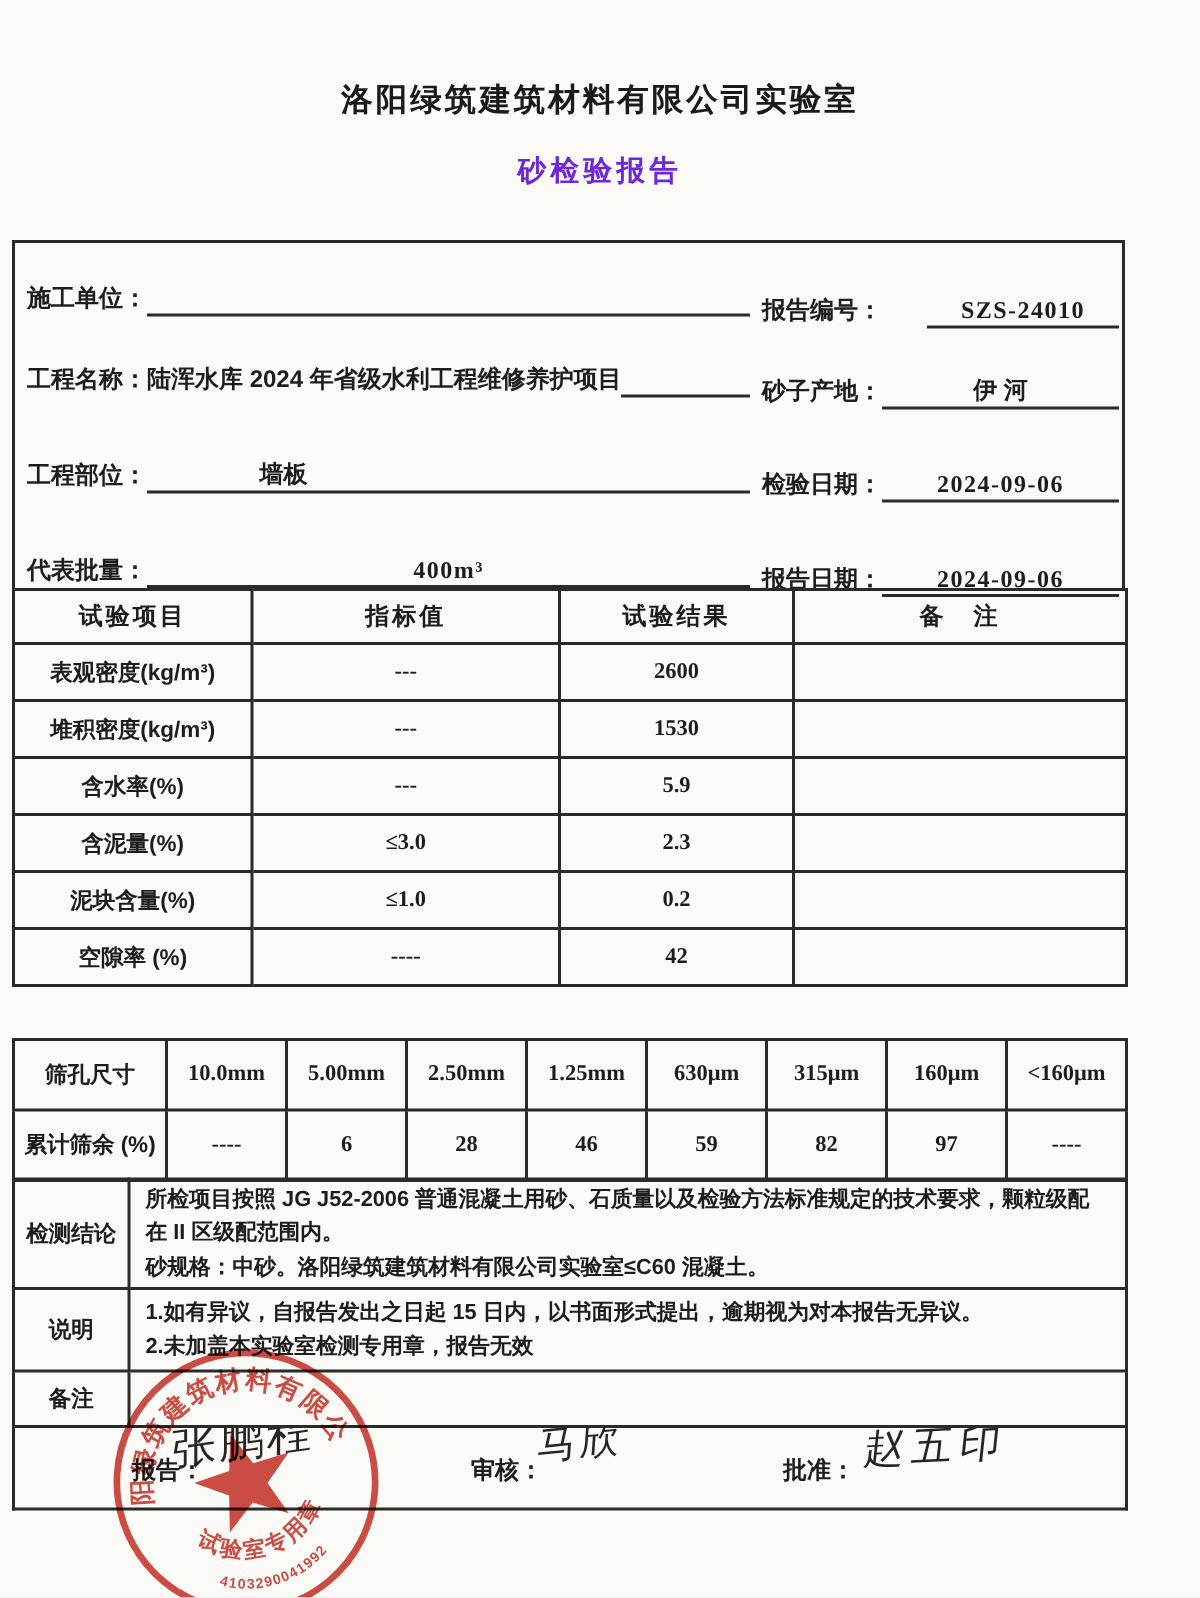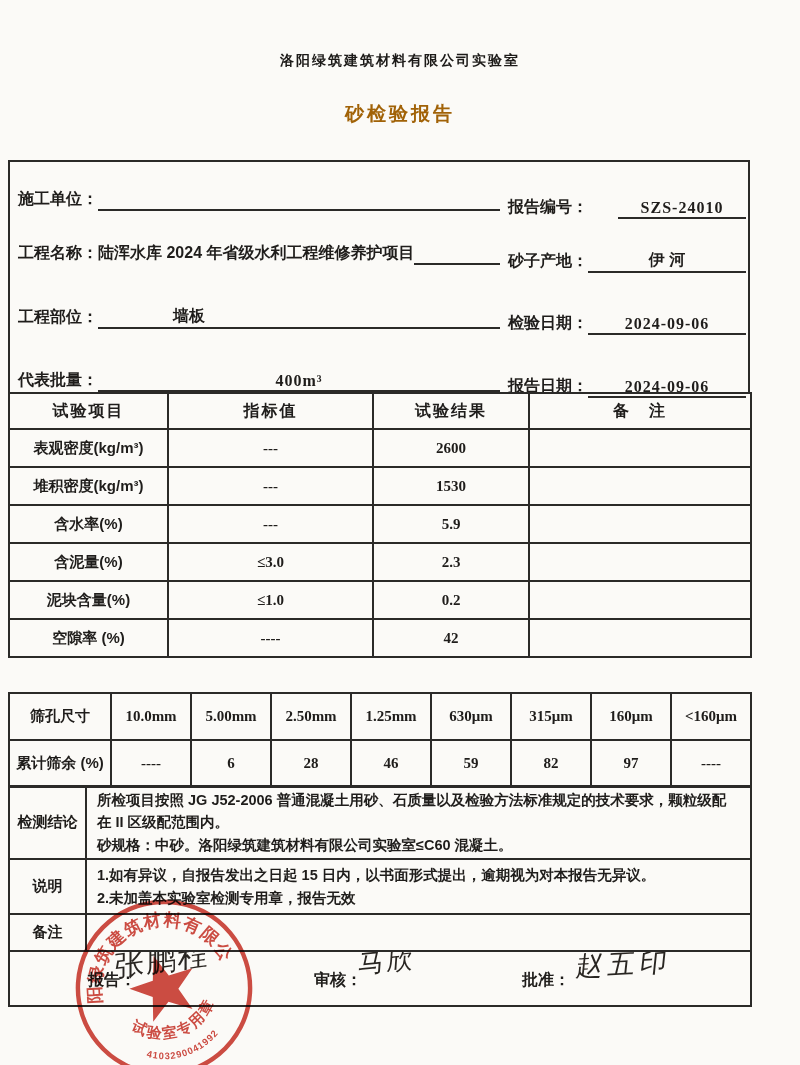--- a/index.html
+++ b/index.html
@@ -4,25 +4,25 @@
 <style>
   html,body{margin:0;padding:0;background:#e8e6e2;}
   .page{
     position:relative;width:800px;height:1065px;margin:0 auto;
     background:#fbfaf7;overflow:hidden;
     font-family:"Liberation Sans","DejaVu Sans",sans-serif;
     color:#1f1d1b;
   }
   .doc-title{
     position:absolute;top:52px;left:0;width:100%;text-align:center;
-    font-size:14px;font-weight:700;letter-spacing:2px;color:#1c1a18;
+    font-size:21px;font-weight:700;letter-spacing:2px;color:#1c1a18;
   }
   .doc-subtitle{
     position:absolute;top:101px;left:0;width:100%;text-align:center;
-    font-size:19px;font-weight:700;letter-spacing:3px;color:#a16207;
+    font-size:19px;font-weight:700;letter-spacing:3px;color:#6d28d9;
   }
   .sheet{position:absolute;left:8px;top:160px;width:742px;height:862px;}
   .sheet *{box-sizing:border-box;}
 
   
   .headerbox{
     position:absolute;left:0;top:0;width:742px;height:232px;
     border:2px solid #2b2a28;border-bottom:none;
   }
   .frow{position:absolute;display:flex;align-items:flex-end;height:27px;}

